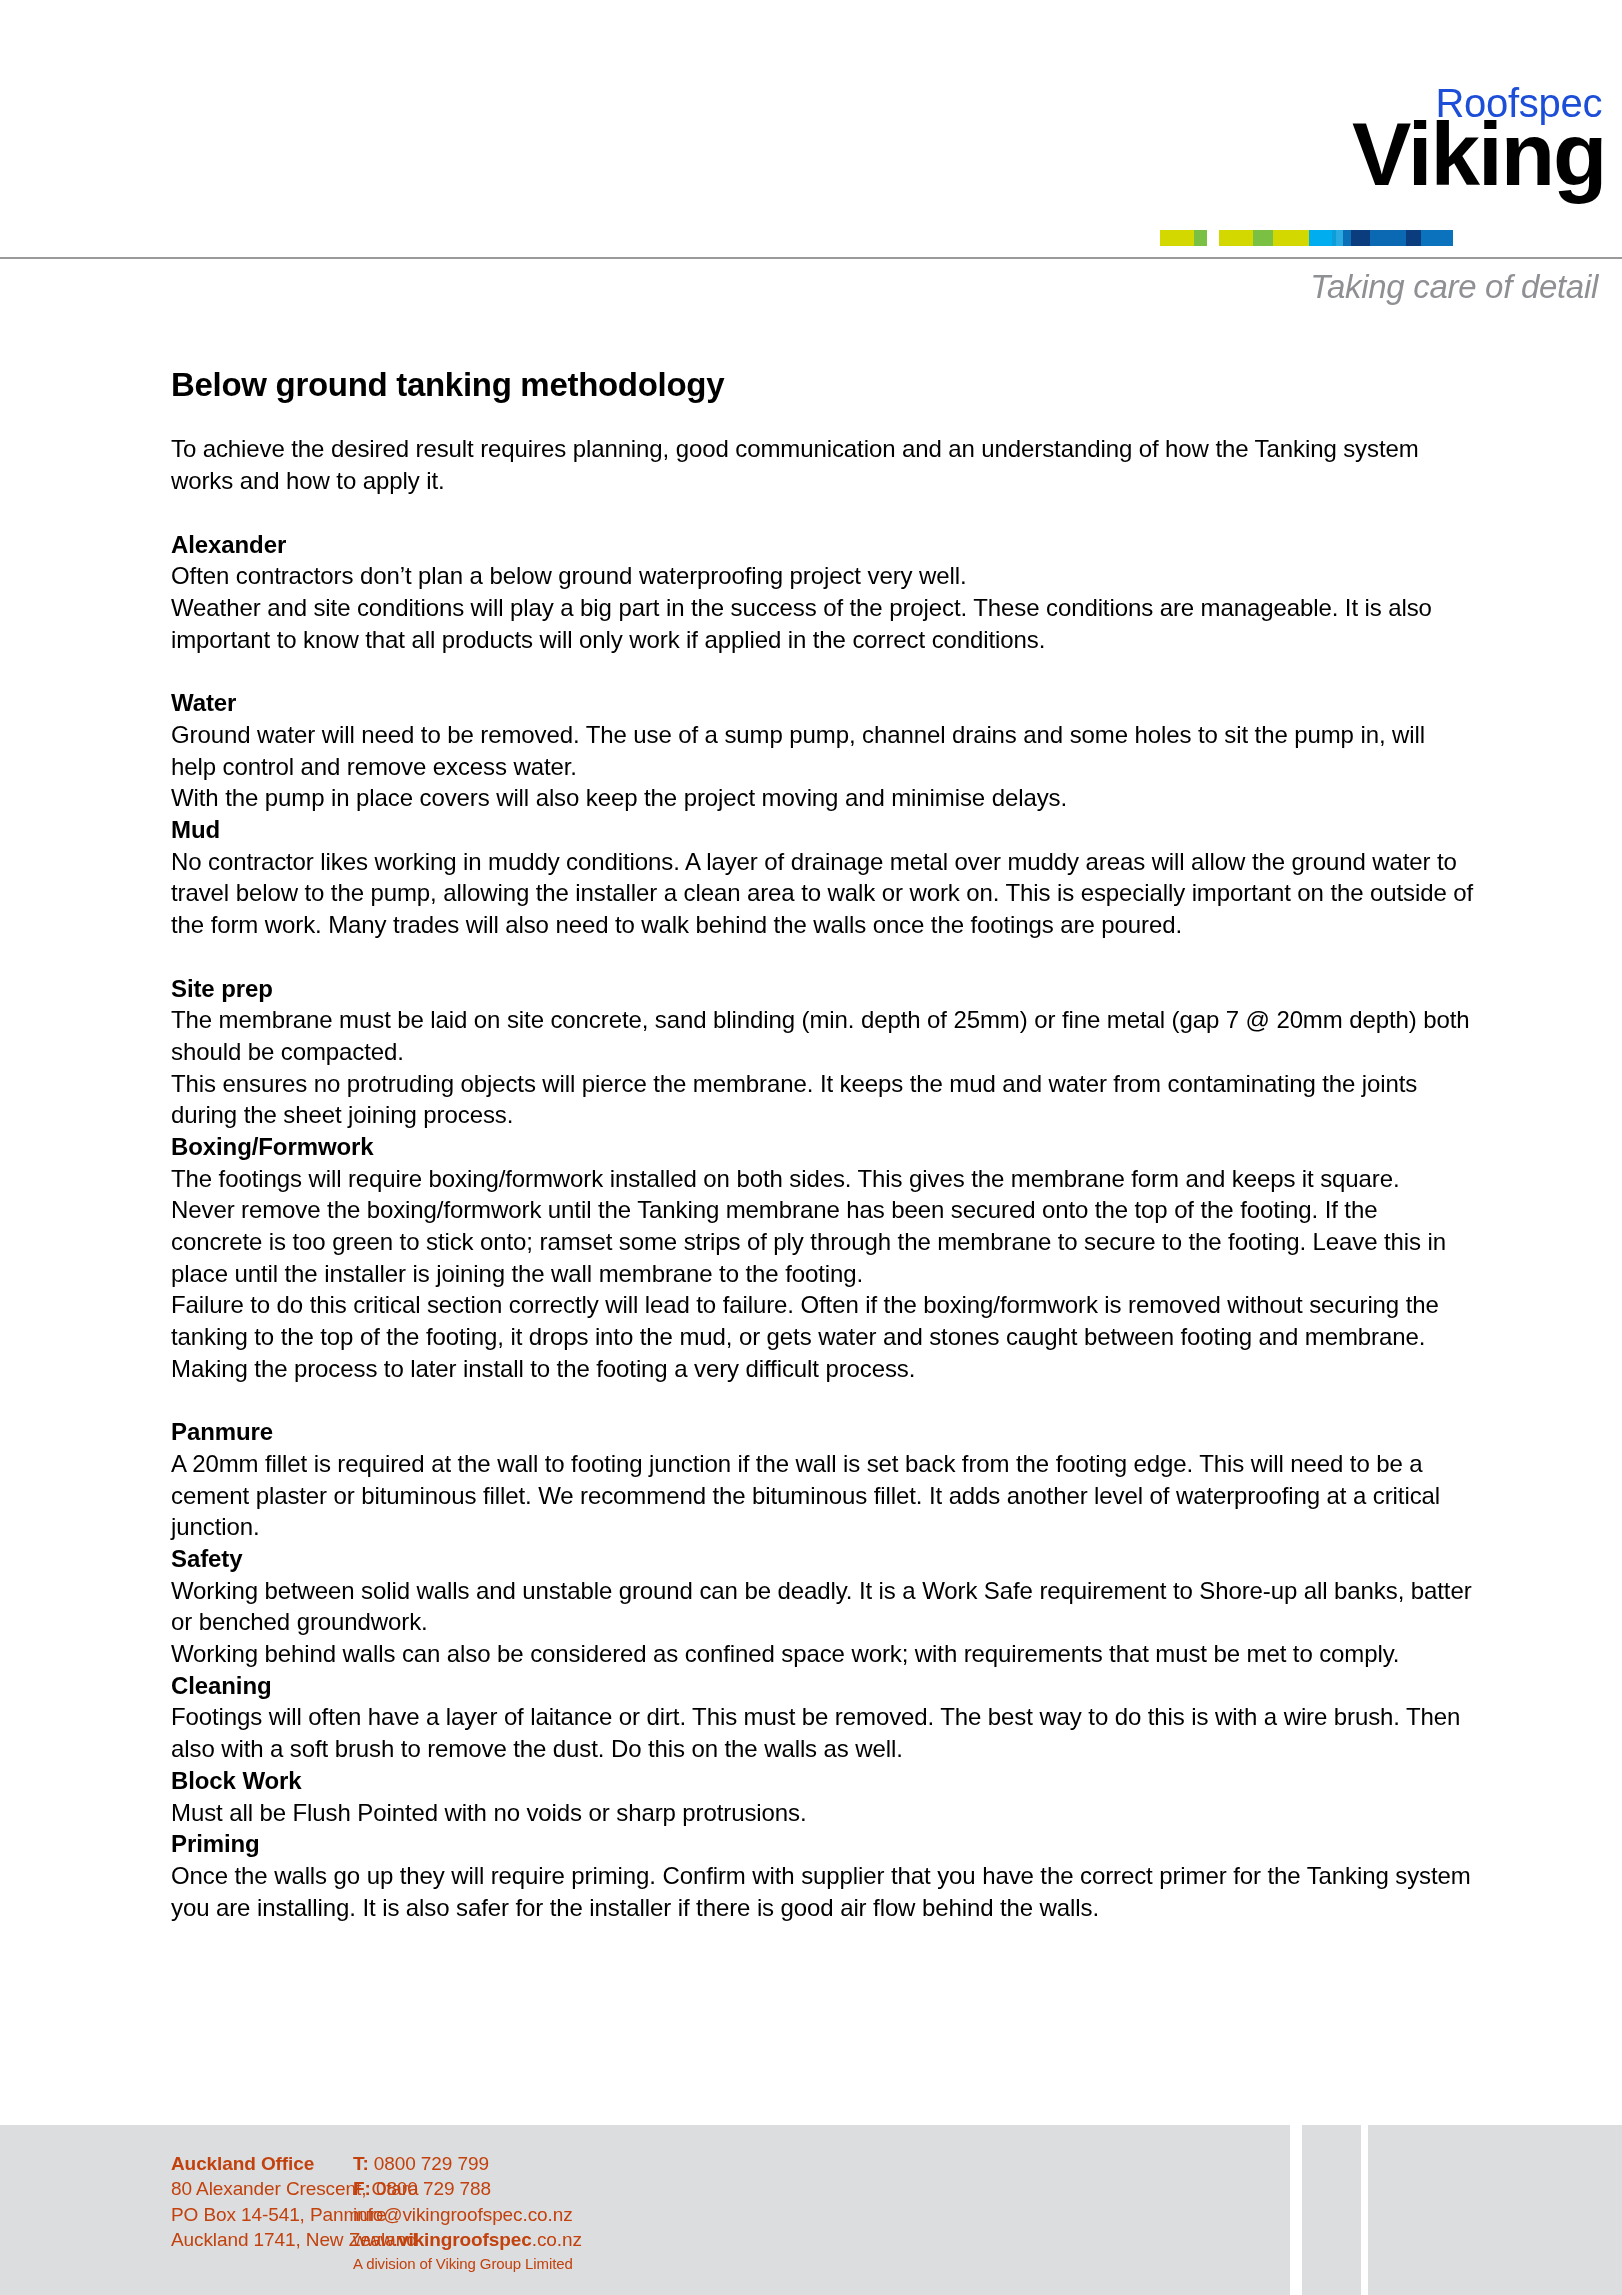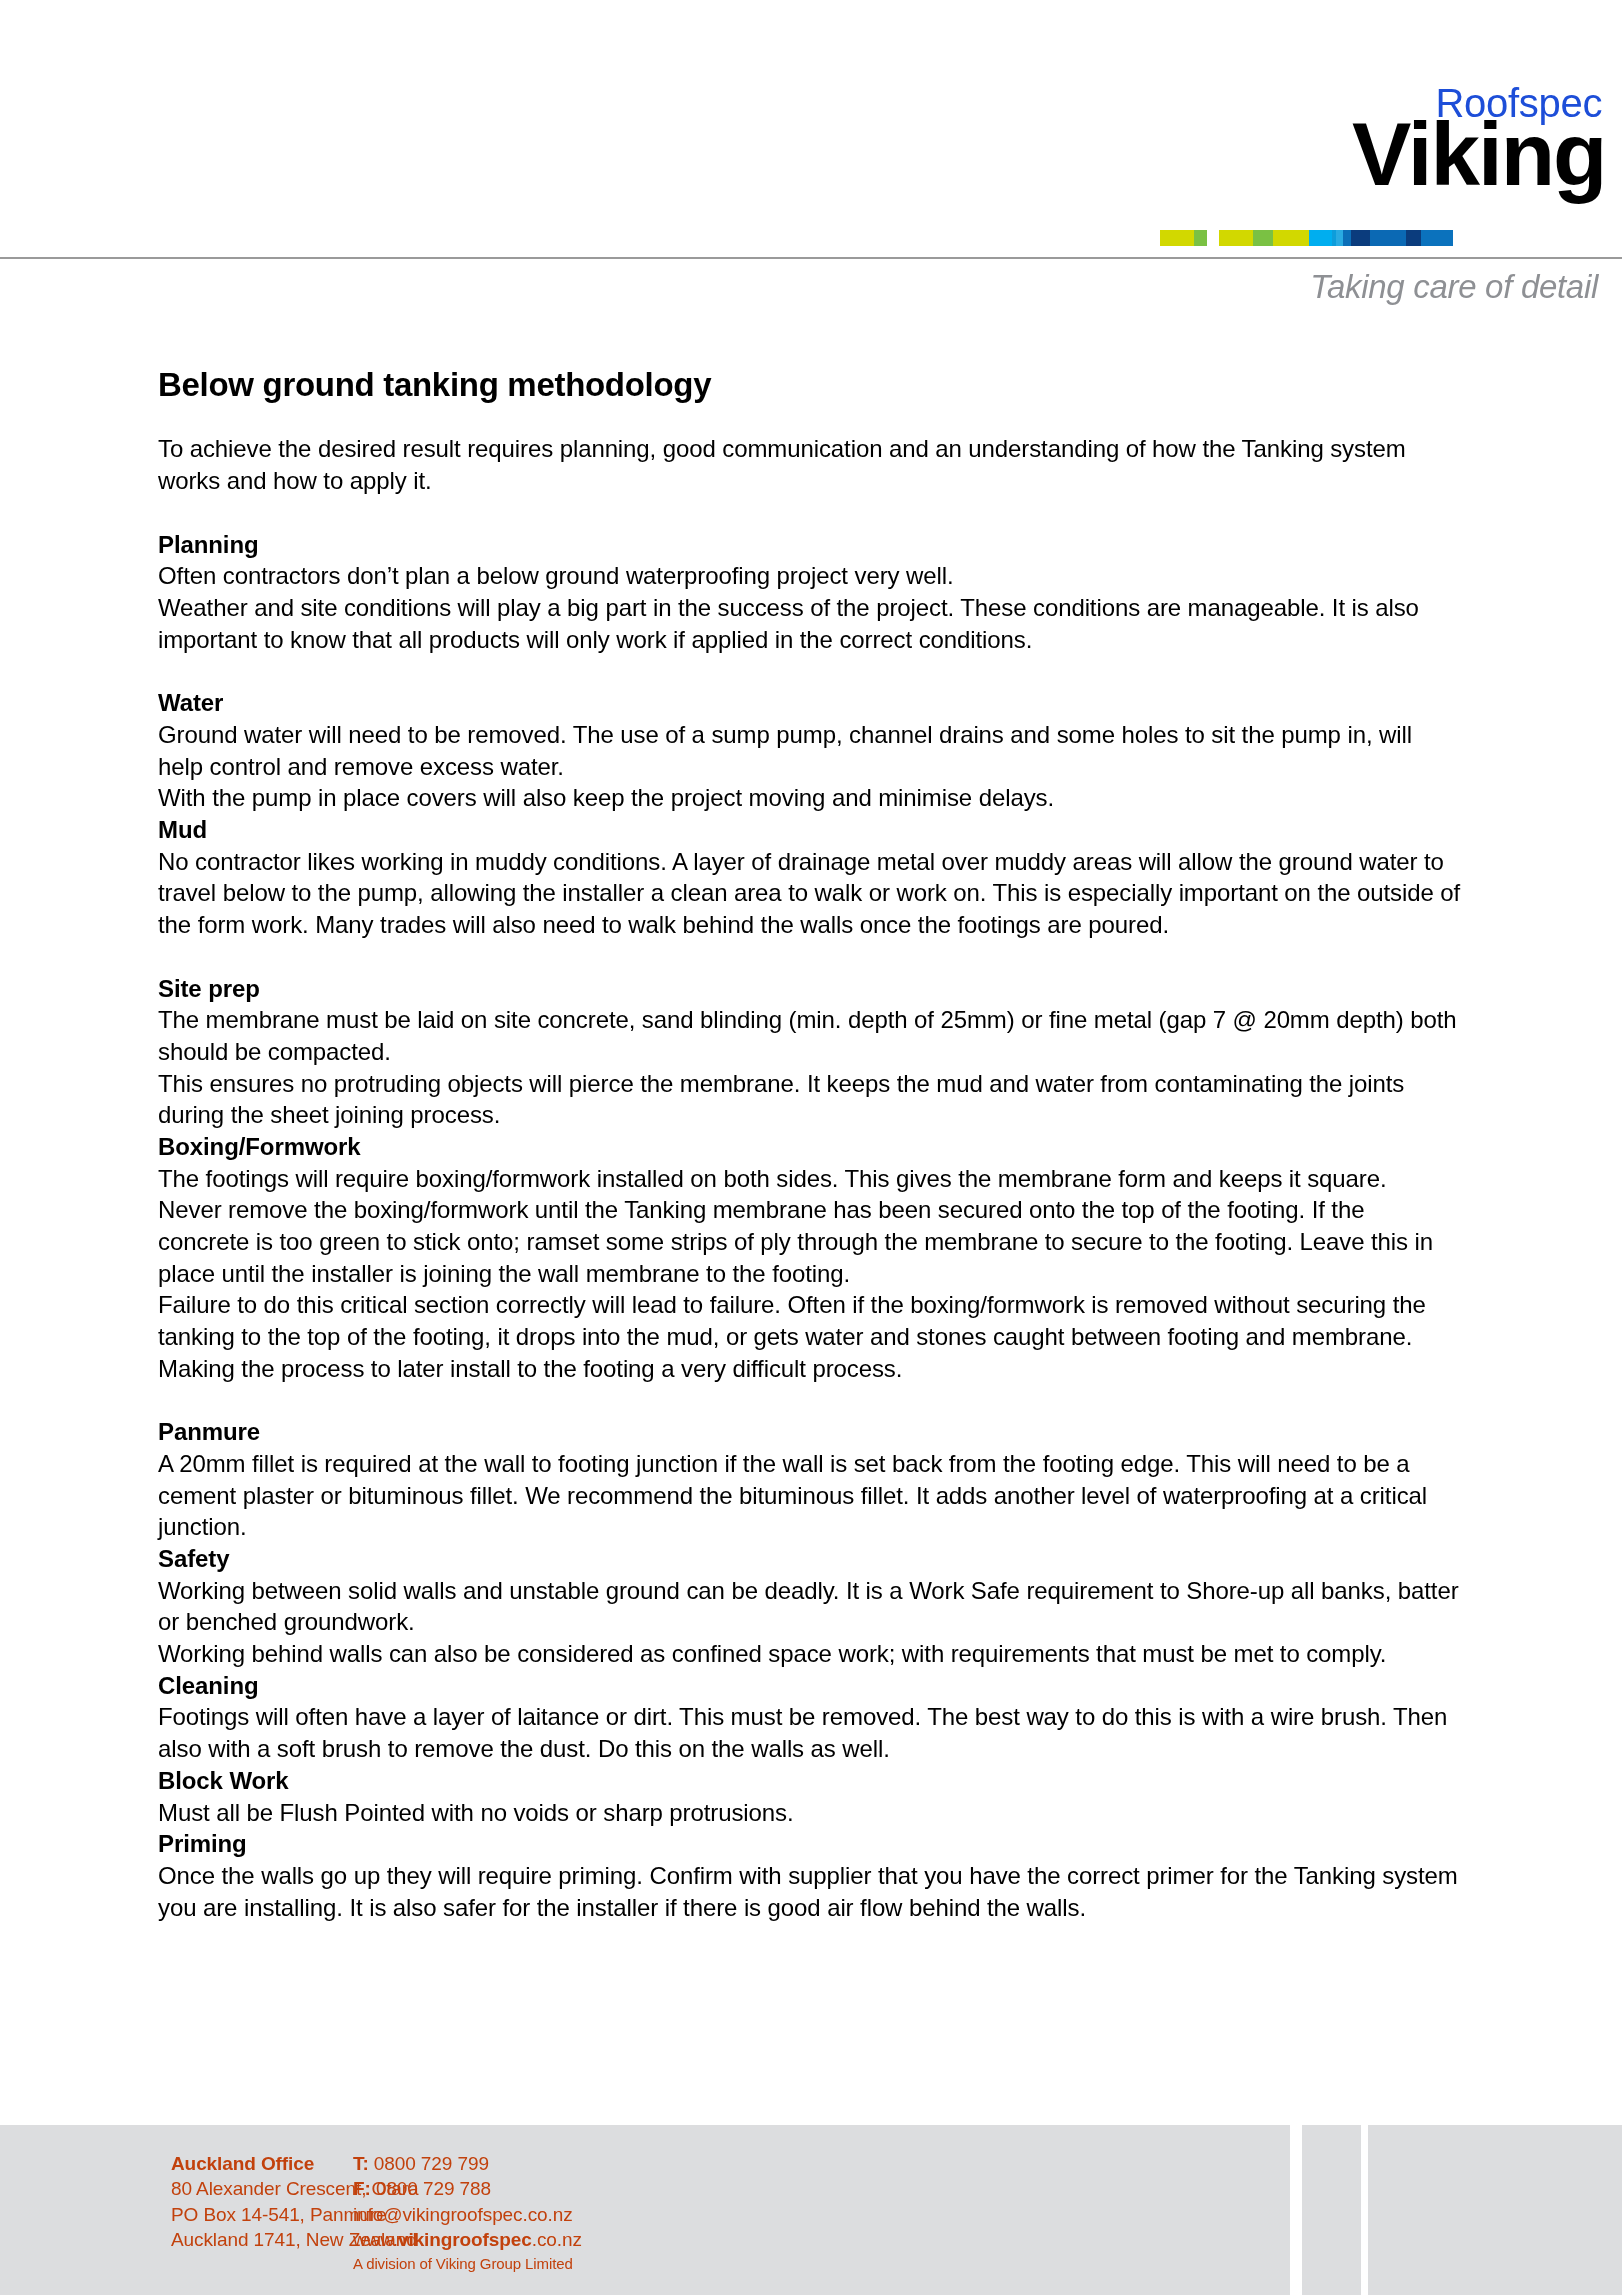--- a/index.html
+++ b/index.html
@@ -83,21 +83,21 @@
     font-size: 33px;
     font-style: italic;
     color: #8e9094;
     letter-spacing: -0.3px;
     font-family: "Liberation Sans", sans-serif;
   }
 
   
   .content {
     position: absolute;
-    left: 158px;
+    left: 171px;
     top: 367px;
     width: 1304px;
   }
   .doc-title {
     font-size: 33px;
     font-weight: bold;
     color: #000000;
     margin: 0 0 30px 0;
     letter-spacing: -0.3px;
     line-height: 1.1;
@@ -197,21 +197,21 @@
   <div class="tagline">Taking care of detail</div>
 </div>
 
 <div class="content">
   <h1 class="doc-title">Below ground tanking methodology</h1>
 
   <p class="para">To achieve the desired result requires planning, good communication and an understanding of how the Tanking system works and how to apply it.</p>
 
   <div id="sections-container">
       <div class="gap-lg"></div>
-      <div class="sec-head">Planning</div>
+      <div class="sec-head">Alexander</div>
       <p class="para">Often contractors don’t plan a below ground waterproofing project very well.</p>
       <p class="para">Weather and site conditions will play a big part in the success of the project. These conditions are manageable. It is also important to know that all products will only work if applied in the correct conditions.</p>
       <div class="gap-lg"></div>
       <div class="sec-head">Water</div>
       <p class="para">Ground water will need to be removed. The use of a sump pump, channel drains and some holes to sit the pump in, will help control and remove excess water.</p>
       <p class="para">With the pump in place covers will also keep the project moving and minimise delays.</p>
       <div class="sec-head">Mud</div>
       <p class="para">No contractor likes working in muddy conditions. A layer of drainage metal over muddy areas will allow the ground water to travel below to the pump, allowing the installer a clean area to walk or work on. This is especially important on the outside of the form work. Many trades will also need to walk behind the walls once the footings are poured.</p>
       <div class="gap-lg"></div>
       <div class="sec-head">Site prep</div>

